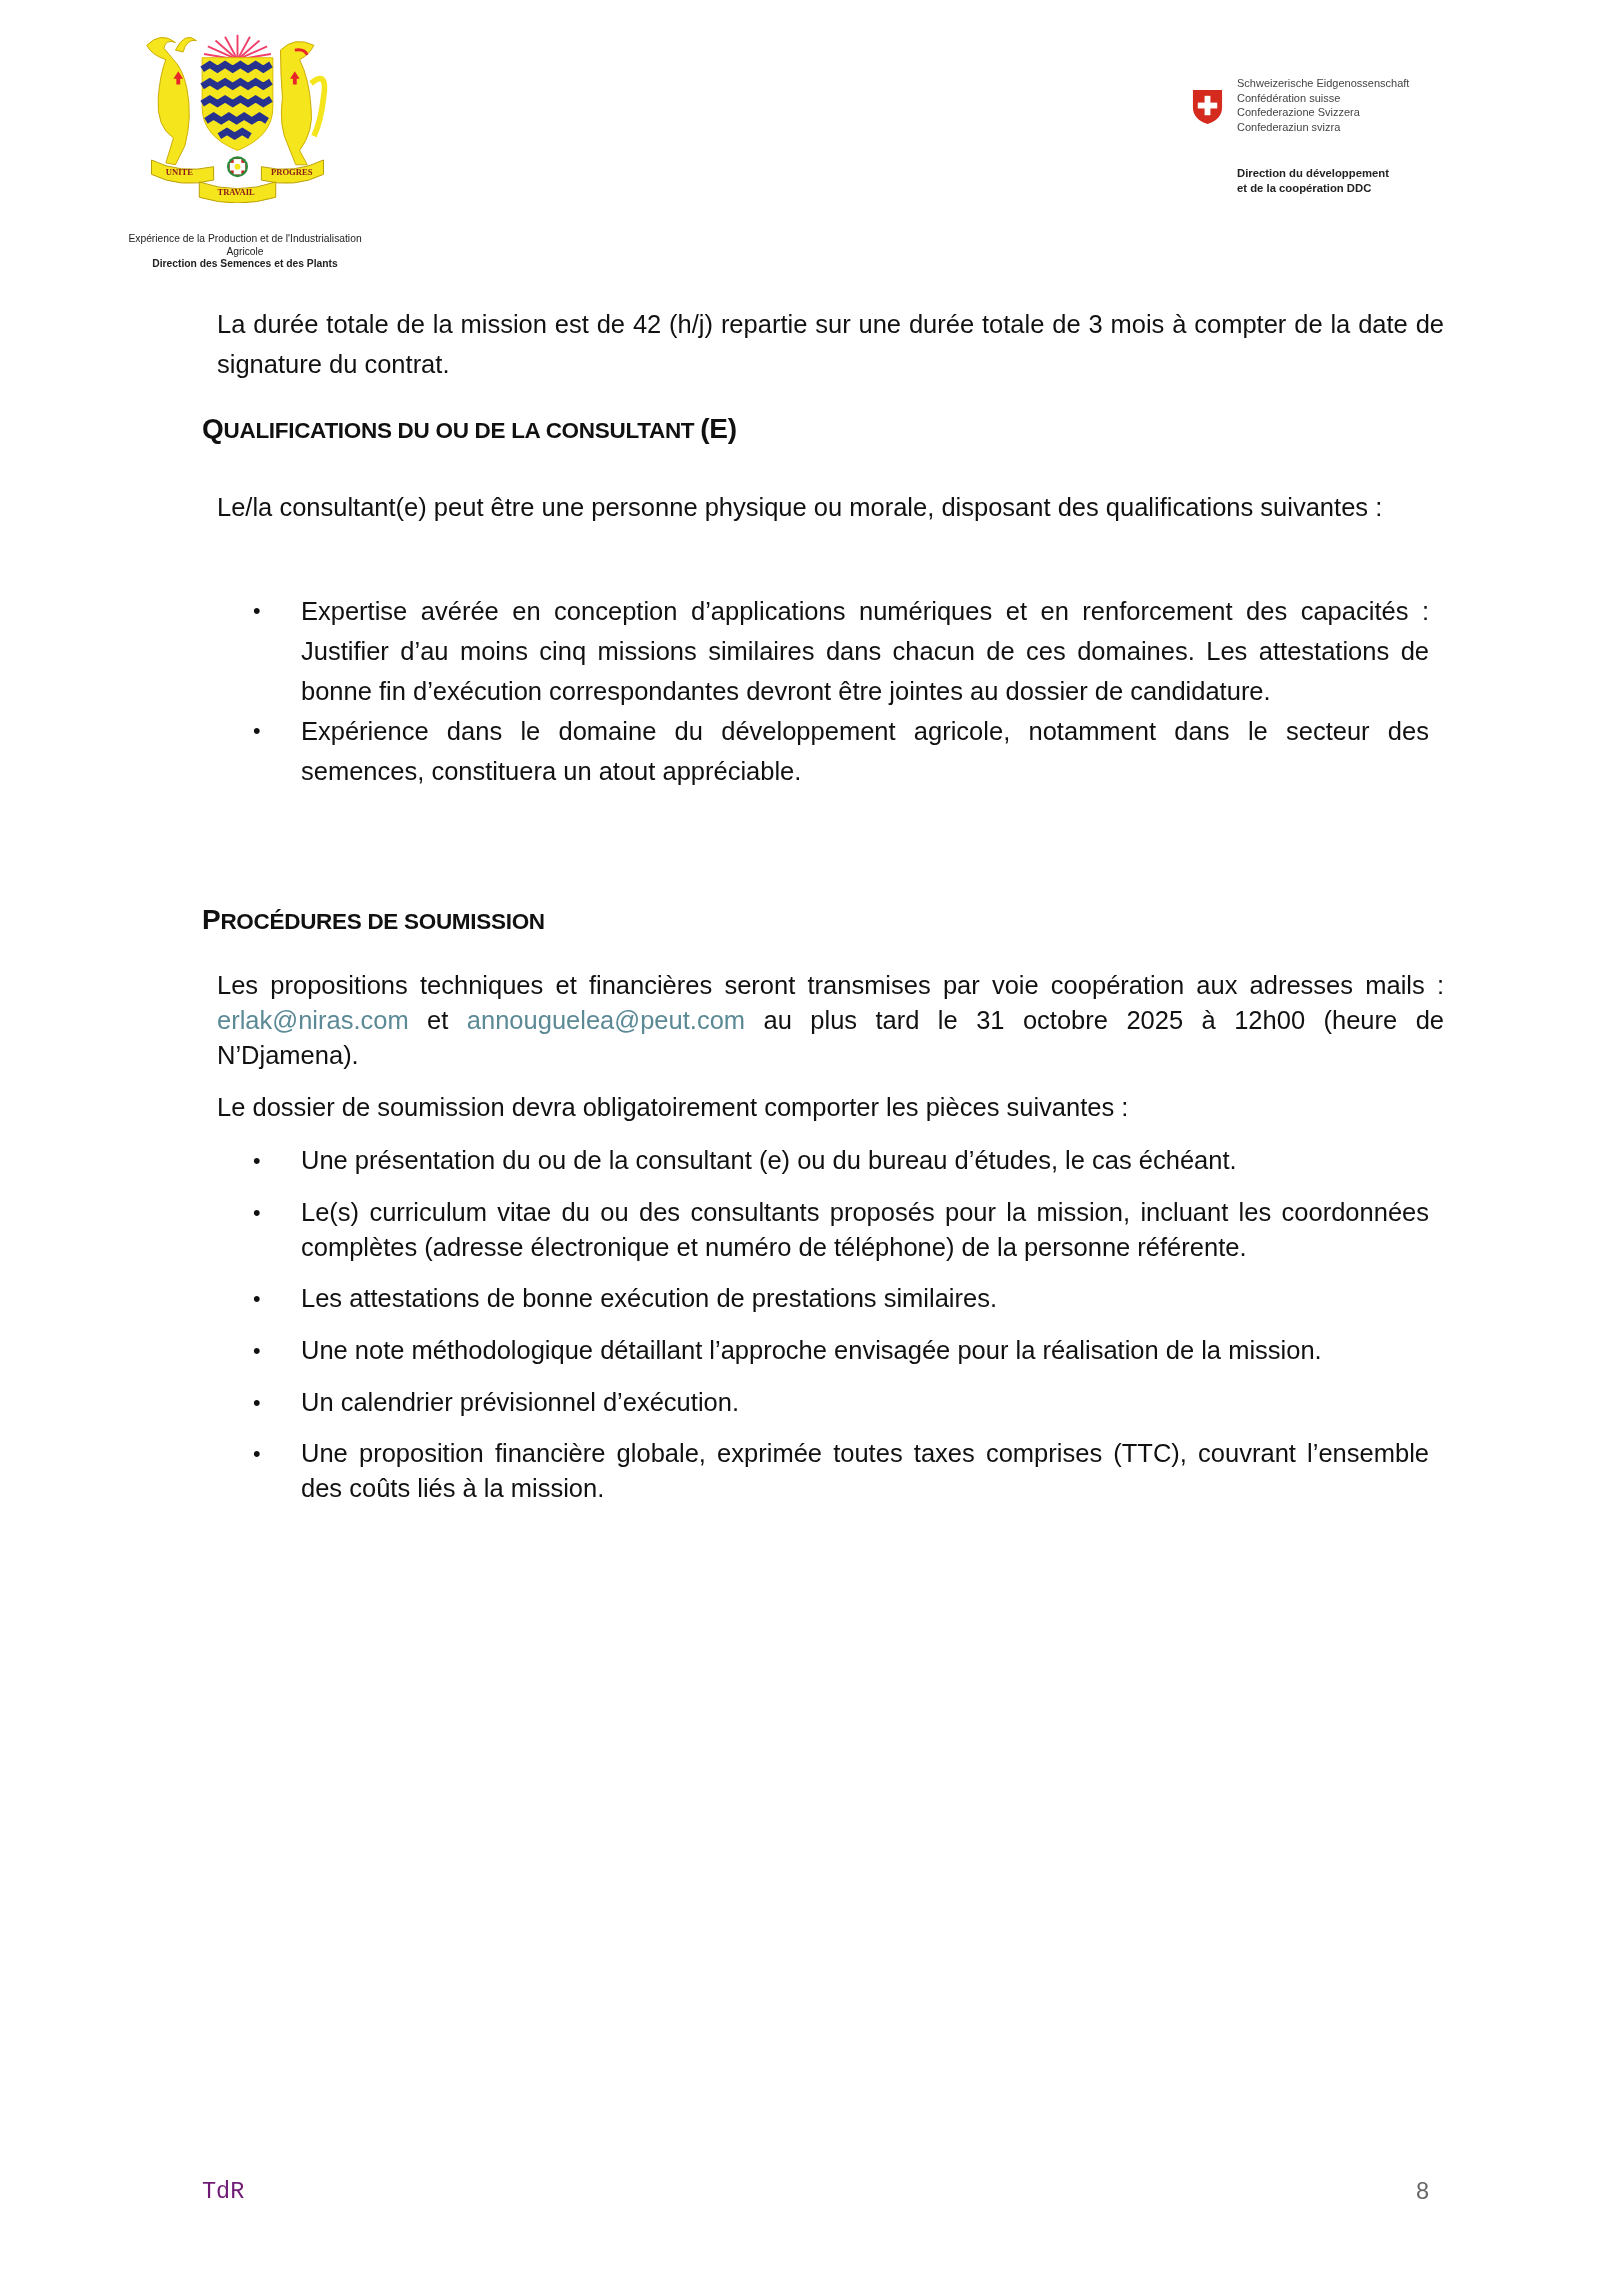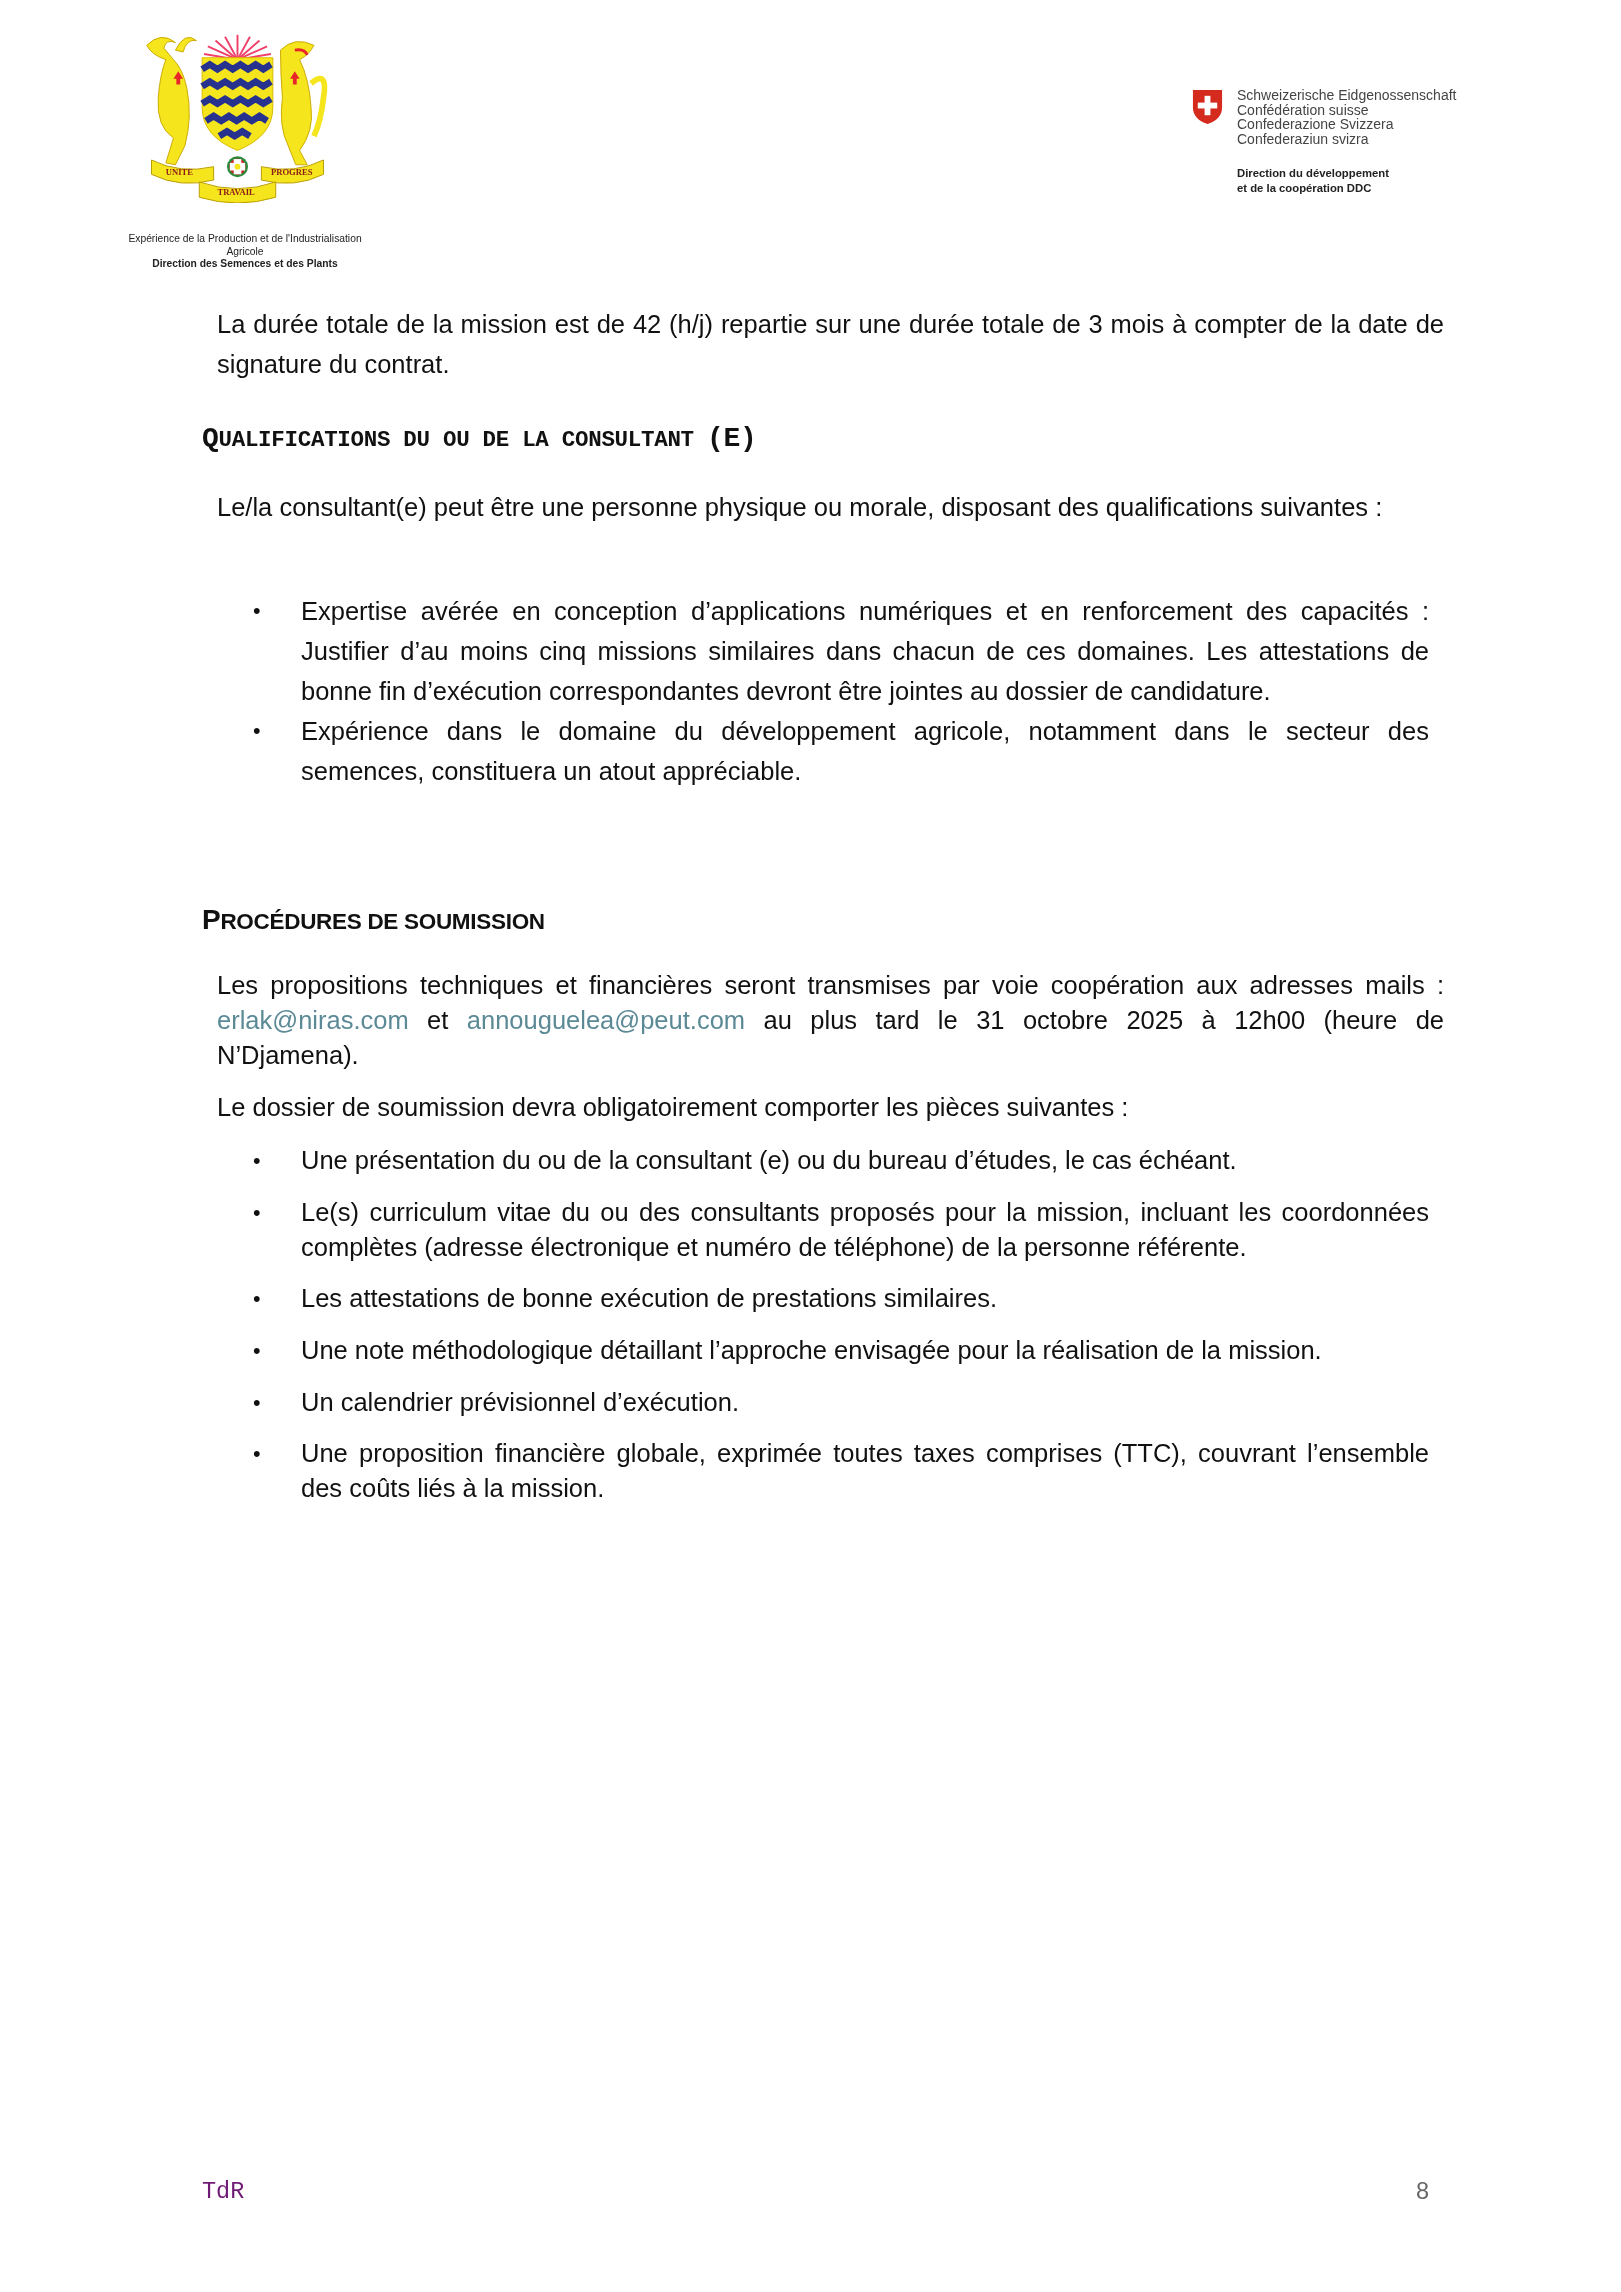--- a/index.html
+++ b/index.html
@@ -8,21 +8,21 @@
   .page { position: absolute; left: 0; top: 0; width: 1621px; height: 2293px; }
 
   
   .coat { position: absolute; left: 137px; top: 31px; width: 201px; height: 172px; }
   .ministry { position: absolute; left: 98px; top: 233px; width: 294px; text-align: center;
               font-size: 10.3px; line-height: 12.7px; color: #222; }
   .ministry .bold { font-weight: bold; }
 
   
   .swiss-flag { position: absolute; left: 1191px; top: 88px; width: 33px; height: 37px; }
-  .swiss-text { position: absolute; left: 1237px; top: 88px; font-size: 14px; line-height: 14.7px; color: #444; }
+  .swiss-text { position: absolute; left: 1237px; top: 76px; font-size: 11px; line-height: 14.7px; color: #444; }
   .swiss-ddc { position: absolute; left: 1237px; top: 166px; font-size: 11.3px; line-height: 14.7px; color: #222; font-weight: bold; }
 
   
   .p { position: absolute; left: 217px; width: 1227px; font-size: 25.5px; line-height: 40px; text-align: justify; color: #111; }
   .h { position: absolute; left: 202px; font-size: 22.5px; font-weight: bold; color: #111; letter-spacing: -0.3px; }
   .h .big { font-size: 28px; }
 
   .bullets { position: absolute; left: 202px; width: 1227px; margin: 0; padding: 0; list-style: none; }
   .bullets li { position: relative; padding-left: 99px; font-size: 25.5px; text-align: justify; color: #111; }
   .bullets .dot { position: absolute; left: 51px; top: 0; font-size: 21.6px; }
@@ -110,21 +110,21 @@
     <div>Confederazione Svizzera</div>
     <div>Confederaziun svizra</div>
   </div>
   <div class="swiss-ddc">
     <div>Direction du développement</div>
     <div>et de la coopération DDC</div>
   </div>
 
   <div class="p" style="top:304px;">La durée totale de la mission est de 42 (h/j) repartie sur une durée totale de 3 mois à compter de la date de signature du contrat.</div>
 
-  <div class="h" style="top:423px;font-family:Liberation Mono, monospace;"><span class="big">Q</span><span>UALIFICATIONS DU OU DE LA CONSULTANT </span><span class="big">(E)</span></div>
+  <div class="h" style="top:413px;"><span class="big">Q</span><span>UALIFICATIONS DU OU DE LA CONSULTANT </span><span class="big">(E)</span></div>
 
   <div class="p" style="top:487px;">Le/la consultant(e) peut être une personne physique ou morale, disposant des qualifications suivantes :</div>
 
   <ul class="bullets b1" style="top:591px;">
     <li><span class="dot">•</span><span>Expertise avérée en conception d’applications numériques et en renforcement des capacités : Justifier d’au moins cinq missions similaires dans chacun de ces domaines. Les attestations de bonne fin d’exécution correspondantes devront être jointes au dossier de candidature.</span></li>
     <li><span class="dot">•</span><span>Expérience dans le domaine du développement agricole, notamment dans le secteur des semences, constituera un atout appréciable.</span></li>
   </ul>
 
   <div class="h" style="top:904px;"><span class="big">P</span><span>ROCÉDURES DE SOUMISSION</span></div>
 

